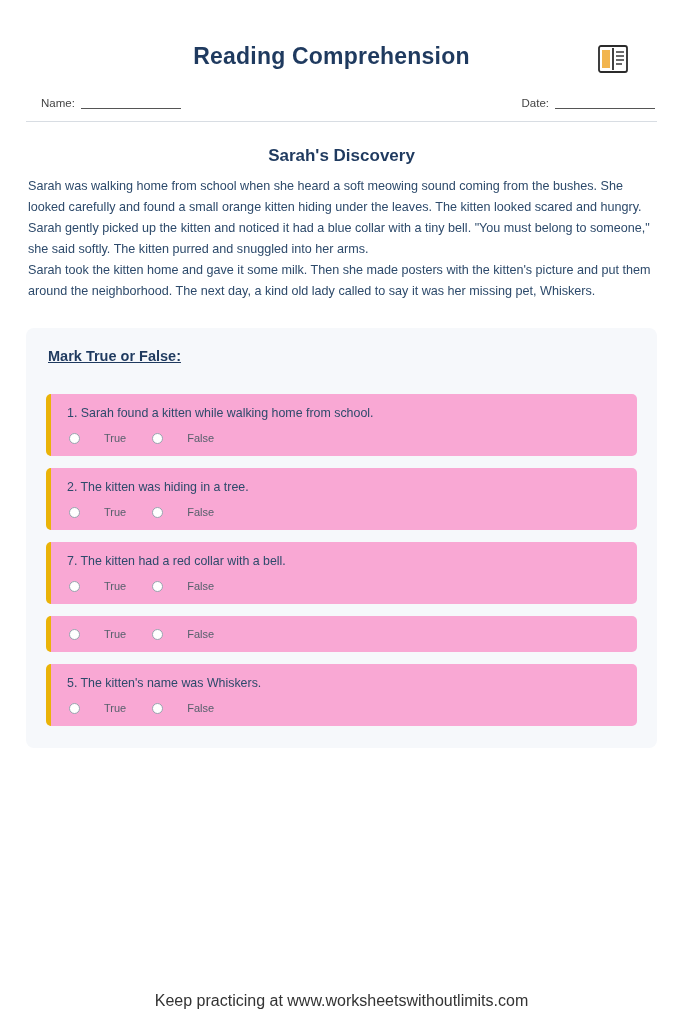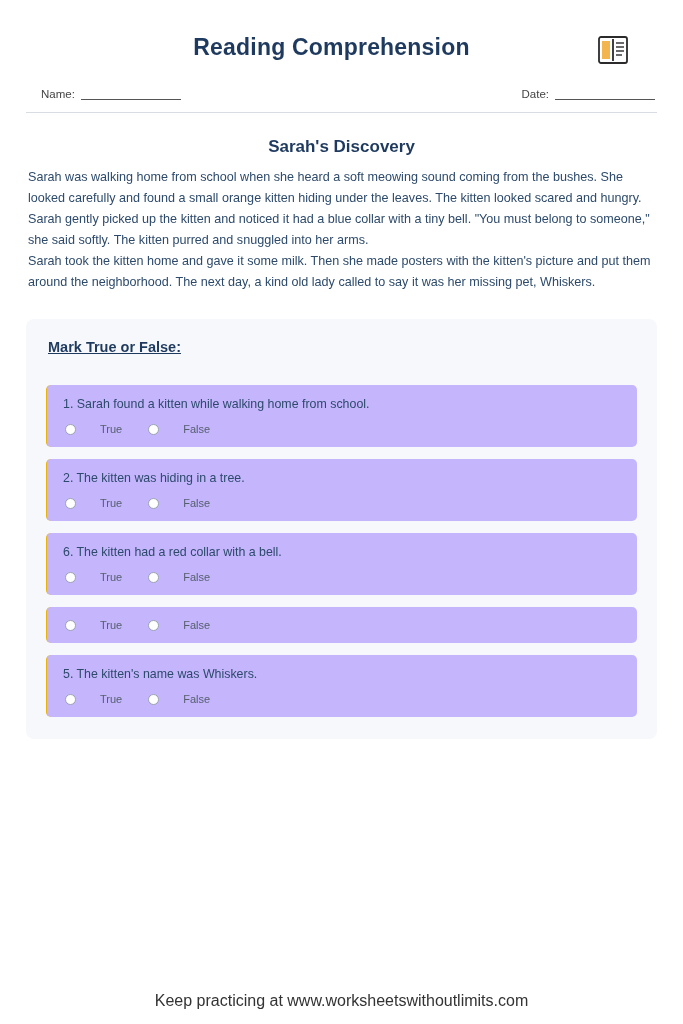--- a/index.html
+++ b/index.html
@@ -7,21 +7,21 @@
     margin: 0; padding: 0;
     width: 683px; height: 1024px;
     background: #ffffff;
     font-family: "Liberation Sans", sans-serif;
   }
   .page {
     position: relative;
     width: 683px;
     height: 1024px;
     background: #ffffff;
-    padding: 8px 26px;
+    padding: 17px 26px;
   }
   
   .header {
     position: relative;
     padding-top: 26px;
     height: 66px;
   }
   .title {
     text-align: center;
     font-size: 23px;
@@ -85,22 +85,22 @@
     padding: 18px 20px 22px 20px;
   }
   .panel-title {
     font-size: 14.5px;
     font-weight: bold;
     color: #1f3a5f;
     margin: 2px 0 30px 2px;
     text-decoration: underline;
   }
   .q-card {
-    background: #c4b5fd;
-    border-left: 1px solid #eab308;
+    background: #f9a8d4;
+    border-left: 5px solid #eab308;
     border-radius: 5px;
     padding: 12px 14px 12px 16px;
     margin-bottom: 12px;
   }
   .q-text {
     font-size: 12.4px;
     color: #2d4a6b;
     margin: 0 0 12px 0;
   }
   .options {
@@ -200,21 +200,21 @@
           <span>True</span>
         </label>
         <label class="opt">
           <span class="radio"></span>
           <span>False</span>
         </label>
       </div>
     </div>
 
     <div class="q-card">
-      <p class="q-text">6. The kitten had a red collar with a bell.</p>
+      <p class="q-text">7. The kitten had a red collar with a bell.</p>
       <div class="options">
         <label class="opt">
           <span class="radio"></span>
           <span>True</span>
         </label>
         <label class="opt">
           <span class="radio"></span>
           <span>False</span>
         </label>
       </div>

